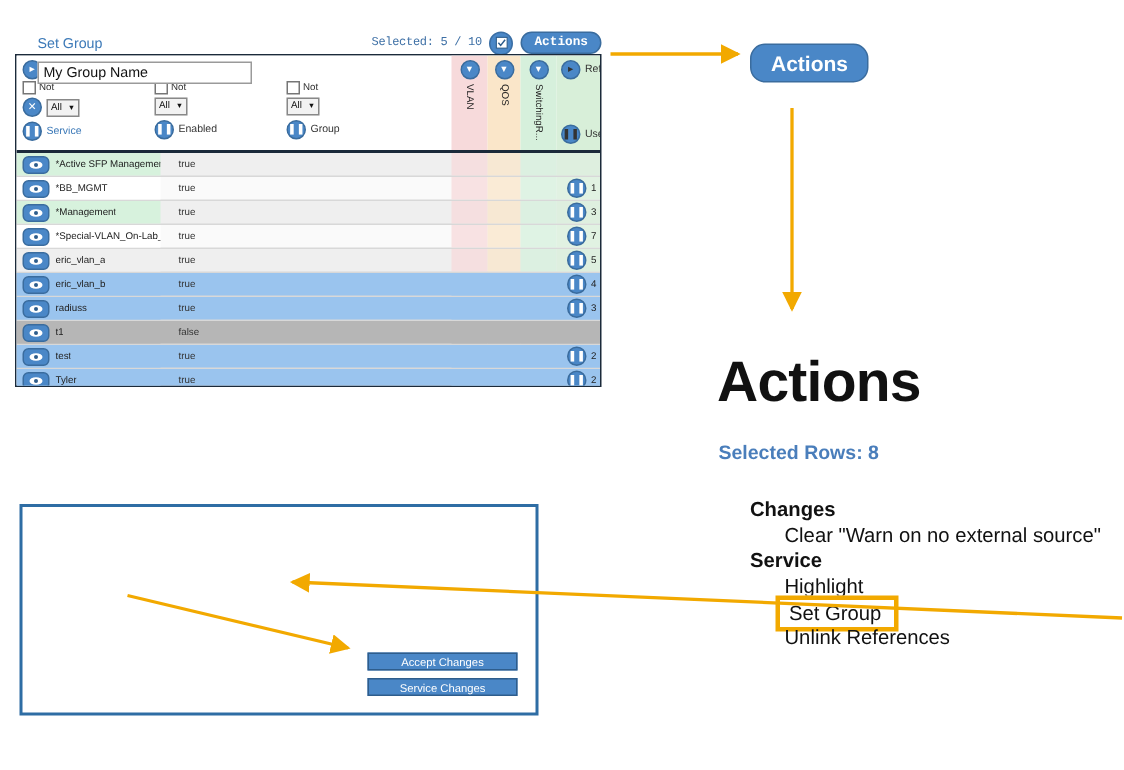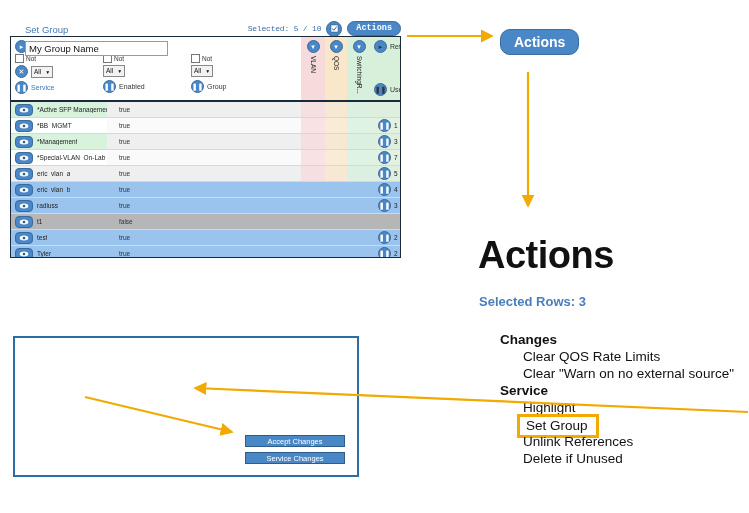--- a/index.html
+++ b/index.html
@@ -503,32 +503,30 @@
 </div>
 
 <div id="setgroup-dialog" class="abs"></div>
 <div id="sg-title" class="abs">Set Group</div>
 <input id="sg-input" class="abs" type="text" value="My Group Name" style="">
 <div id="sg-accept" class="sg-btn abs">Accept Changes</div>
 <div id="sg-cancel" class="sg-btn abs">Service Changes</div>
 
 <div id="actions-callout" class="abs">Actions</div>
 <div id="actions-heading" class="abs">Actions</div>
-<div id="selected-rows" class="abs">Selected Rows: 3</div>
+<div id="selected-rows" class="abs">Selected Rows: 8</div>
 <div id="menu-list" class="abs">
     <div class="menu-group-label">Changes</div>
-    <div class="menu-item">Clear QOS Rate Limits</div>
     <div class="menu-item">Clear "Warn on no external source"</div>
     <div class="menu-group-label">Service</div>
     <div class="menu-item">Highlight</div>
     <div class="hl-wrap">
       <div class="hl-box">Set Group</div>
     </div>
     <div class="menu-item">Unlink References</div>
-    <div class="menu-item">Delete if Unused</div>
   </div>
 
 <svg class="arrowlayer">
   <defs>
     <marker id="ah" markerWidth="7" markerHeight="7" refX="5.2" refY="3" orient="auto">
       <path d="M0,0 L6,3 L0,6 z" fill="#F2A900"></path>
     </marker>
   </defs>
 
   <line x1="407" y1="36" x2="492" y2="36" stroke="#F2A900" stroke-width="2.2" marker-end="url(#ah)"></line>

